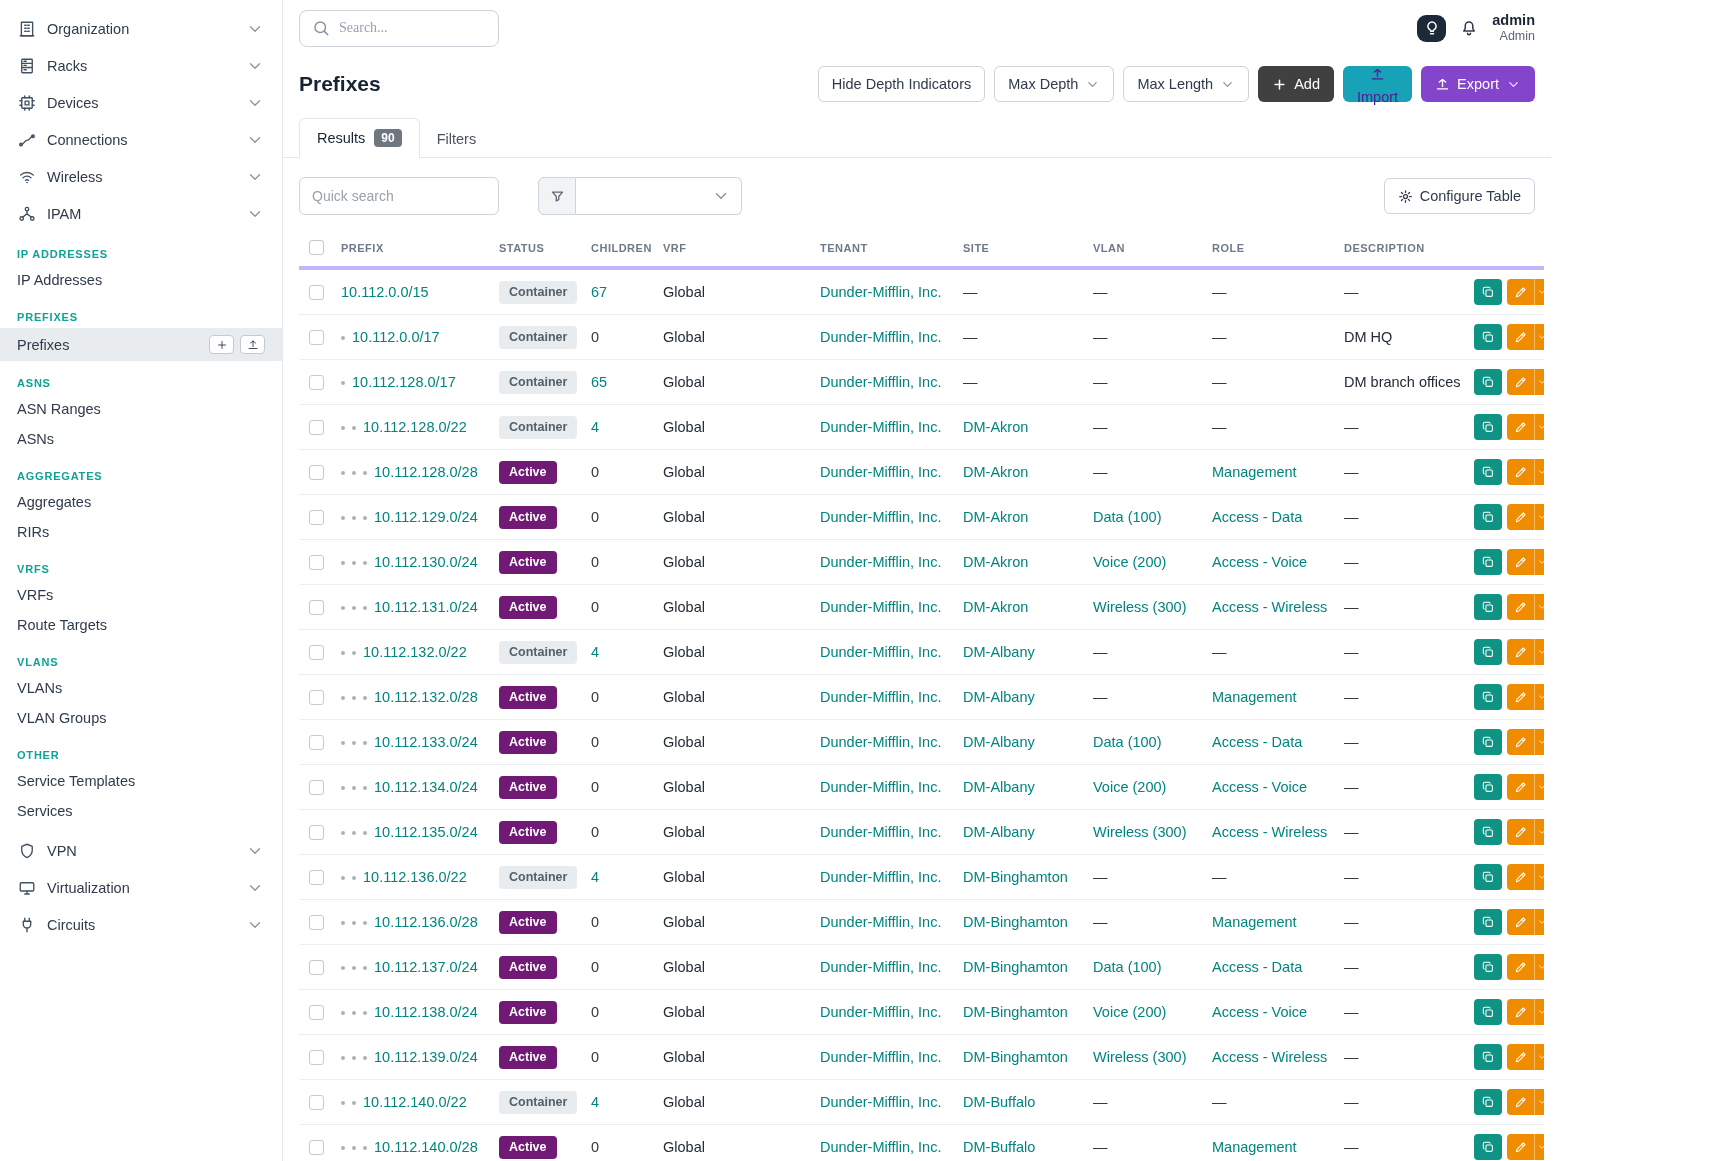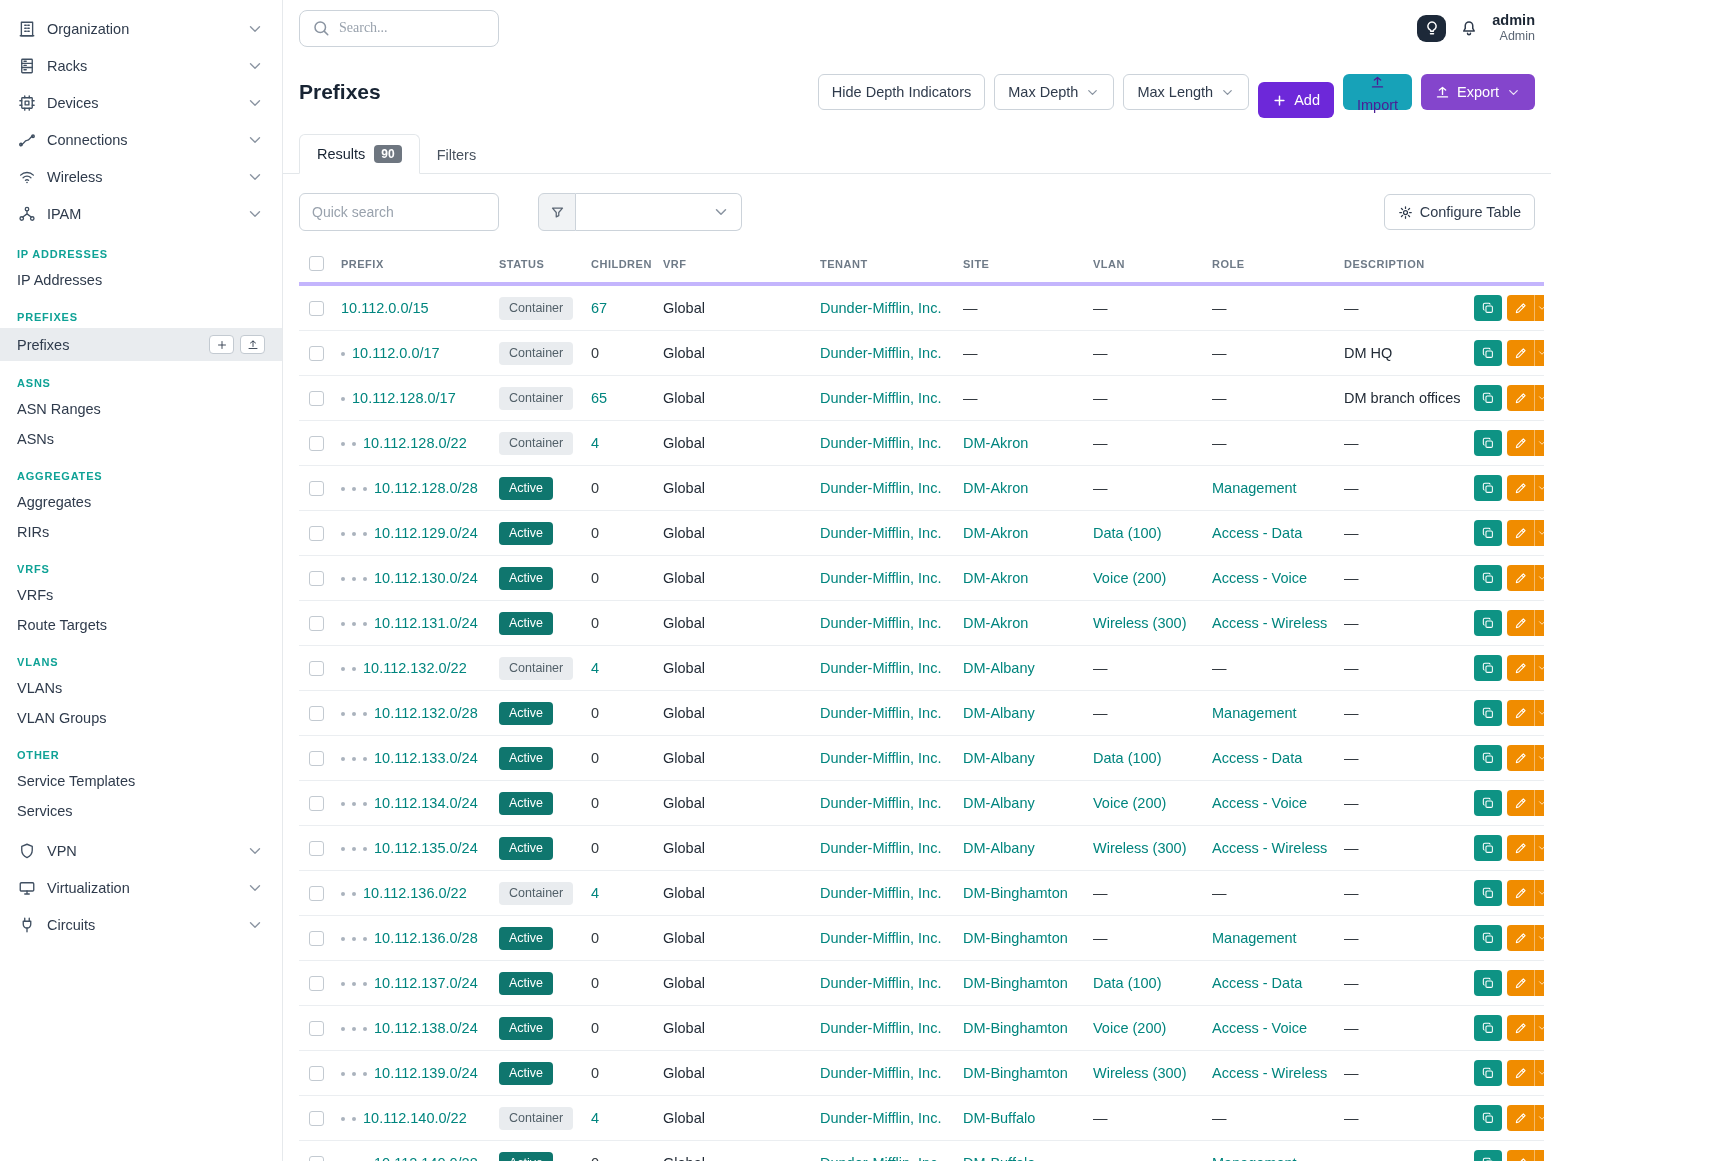--- a/index.html
+++ b/index.html
@@ -46,21 +46,21 @@
   .page-head { display:flex; align-items:center; padding:10px 16px 16px; }
   .page-title { font-size:21px; font-weight:600; color:#182433; }
   .head-actions { margin-left:auto; display:flex; gap:9px; align-items:center; }
 
   .btn { height:36px; border-radius:6px; font-size:14.5px; display:inline-flex; align-items:center; gap:7px;
     padding:0 13px; border:1px solid transparent; cursor:pointer; background:#fff; font-family:inherit; color:#2f3b4c; white-space:nowrap; }
   .btn .icon svg { width:15px; height:15px; }
   .btn.outline { border-color:#ccd3da; }
   .btn .chev { color:#8a94a1; display:flex; }
   .btn.white-chev .chev { color:rgba(255,255,255,.85); }
-  .btn.green { background:#6d28d9; color:#fff;margin-top:16px; }
+  .btn.green { background:#404040; color:#fff; }
   .btn.teal { background:#17a2b8; color:#4c1d95;flex-direction:column; }
   .btn.purple { background:#8445cc; color:#fff; }
 
   .tabs { display:flex; align-items:flex-end; padding:0 16px; border-bottom:1px solid #e3e7ea; }
   .tab { padding:10px 17px; font-size:14.5px; color:#49535f; display:flex; gap:9px; align-items:center; cursor:pointer; }
   .tab.active { background:#fff; border:1px solid #e3e7ea; border-bottom:1px solid #fff; border-radius:6px 6px 0 0;
     margin-bottom:-1px; color:#182433; }
   .badge-count { background:#6e7680; color:#fff; font-size:12px; padding:2px 7px; border-radius:4px; font-weight:600; }
 
   .controls { display:flex; align-items:center; padding:19px 16px 10px;gap:20px; }
@@ -76,22 +76,22 @@
   .config-btn { margin-left:auto; }
 
   
   .table-wrap { padding:0 16px; margin-top:4px; }
   table { width:100%; border-collapse:collapse; table-layout:fixed; }
   th { text-align:left; font-size:11px; letter-spacing:.5px; color:#6e7a87; font-weight:700;
     padding:11px 8px; border-bottom:4px solid #c4b5fd; white-space:nowrap; }
   td { font-size:14.5px; padding:9px 8px; border-bottom:1px solid #ebeef1; color:#222b36; white-space:nowrap;
     overflow:hidden; height:40px; }
   a.link { color:#00857e; text-decoration:none; cursor:pointer; }
-  .badge { display:inline-block; font-size:12.5px; padding:4px 10px; border-radius:4px; font-weight:400; line-height:1.2; }
-  .badge.active { background:#0f766e; color:#fff; }
+  .badge { display:inline-block; font-size:12.5px; padding:4px 10px; border-radius:4px; font-weight:700; line-height:1.2; }
+  .badge.active { background:#701a75; color:#fff; }
   .badge.container { background:#e9ecef; color:#526069; }
   .dot { display:inline-block; width:4px; height:4px; border-radius:50%; background:#aab3bd; margin-right:7px; vertical-align:middle; }
   .cb { width:15px; height:15px; border:1px solid #c3cad1; border-radius:3px; background:#fff; display:inline-block;
     vertical-align:middle; cursor:pointer; }
   .dash { color:#343a40; }
   td.actions { text-align:right; padding-right:2px; }
   .act-wrap { display:inline-flex; gap:5px; align-items:center; }
   .act-btn { height:26px; border-radius:4px; display:inline-flex; align-items:center; justify-content:center;
     color:#fff; border:0; cursor:pointer; }
   .act-btn .icon svg { width:14px; height:14px; }

